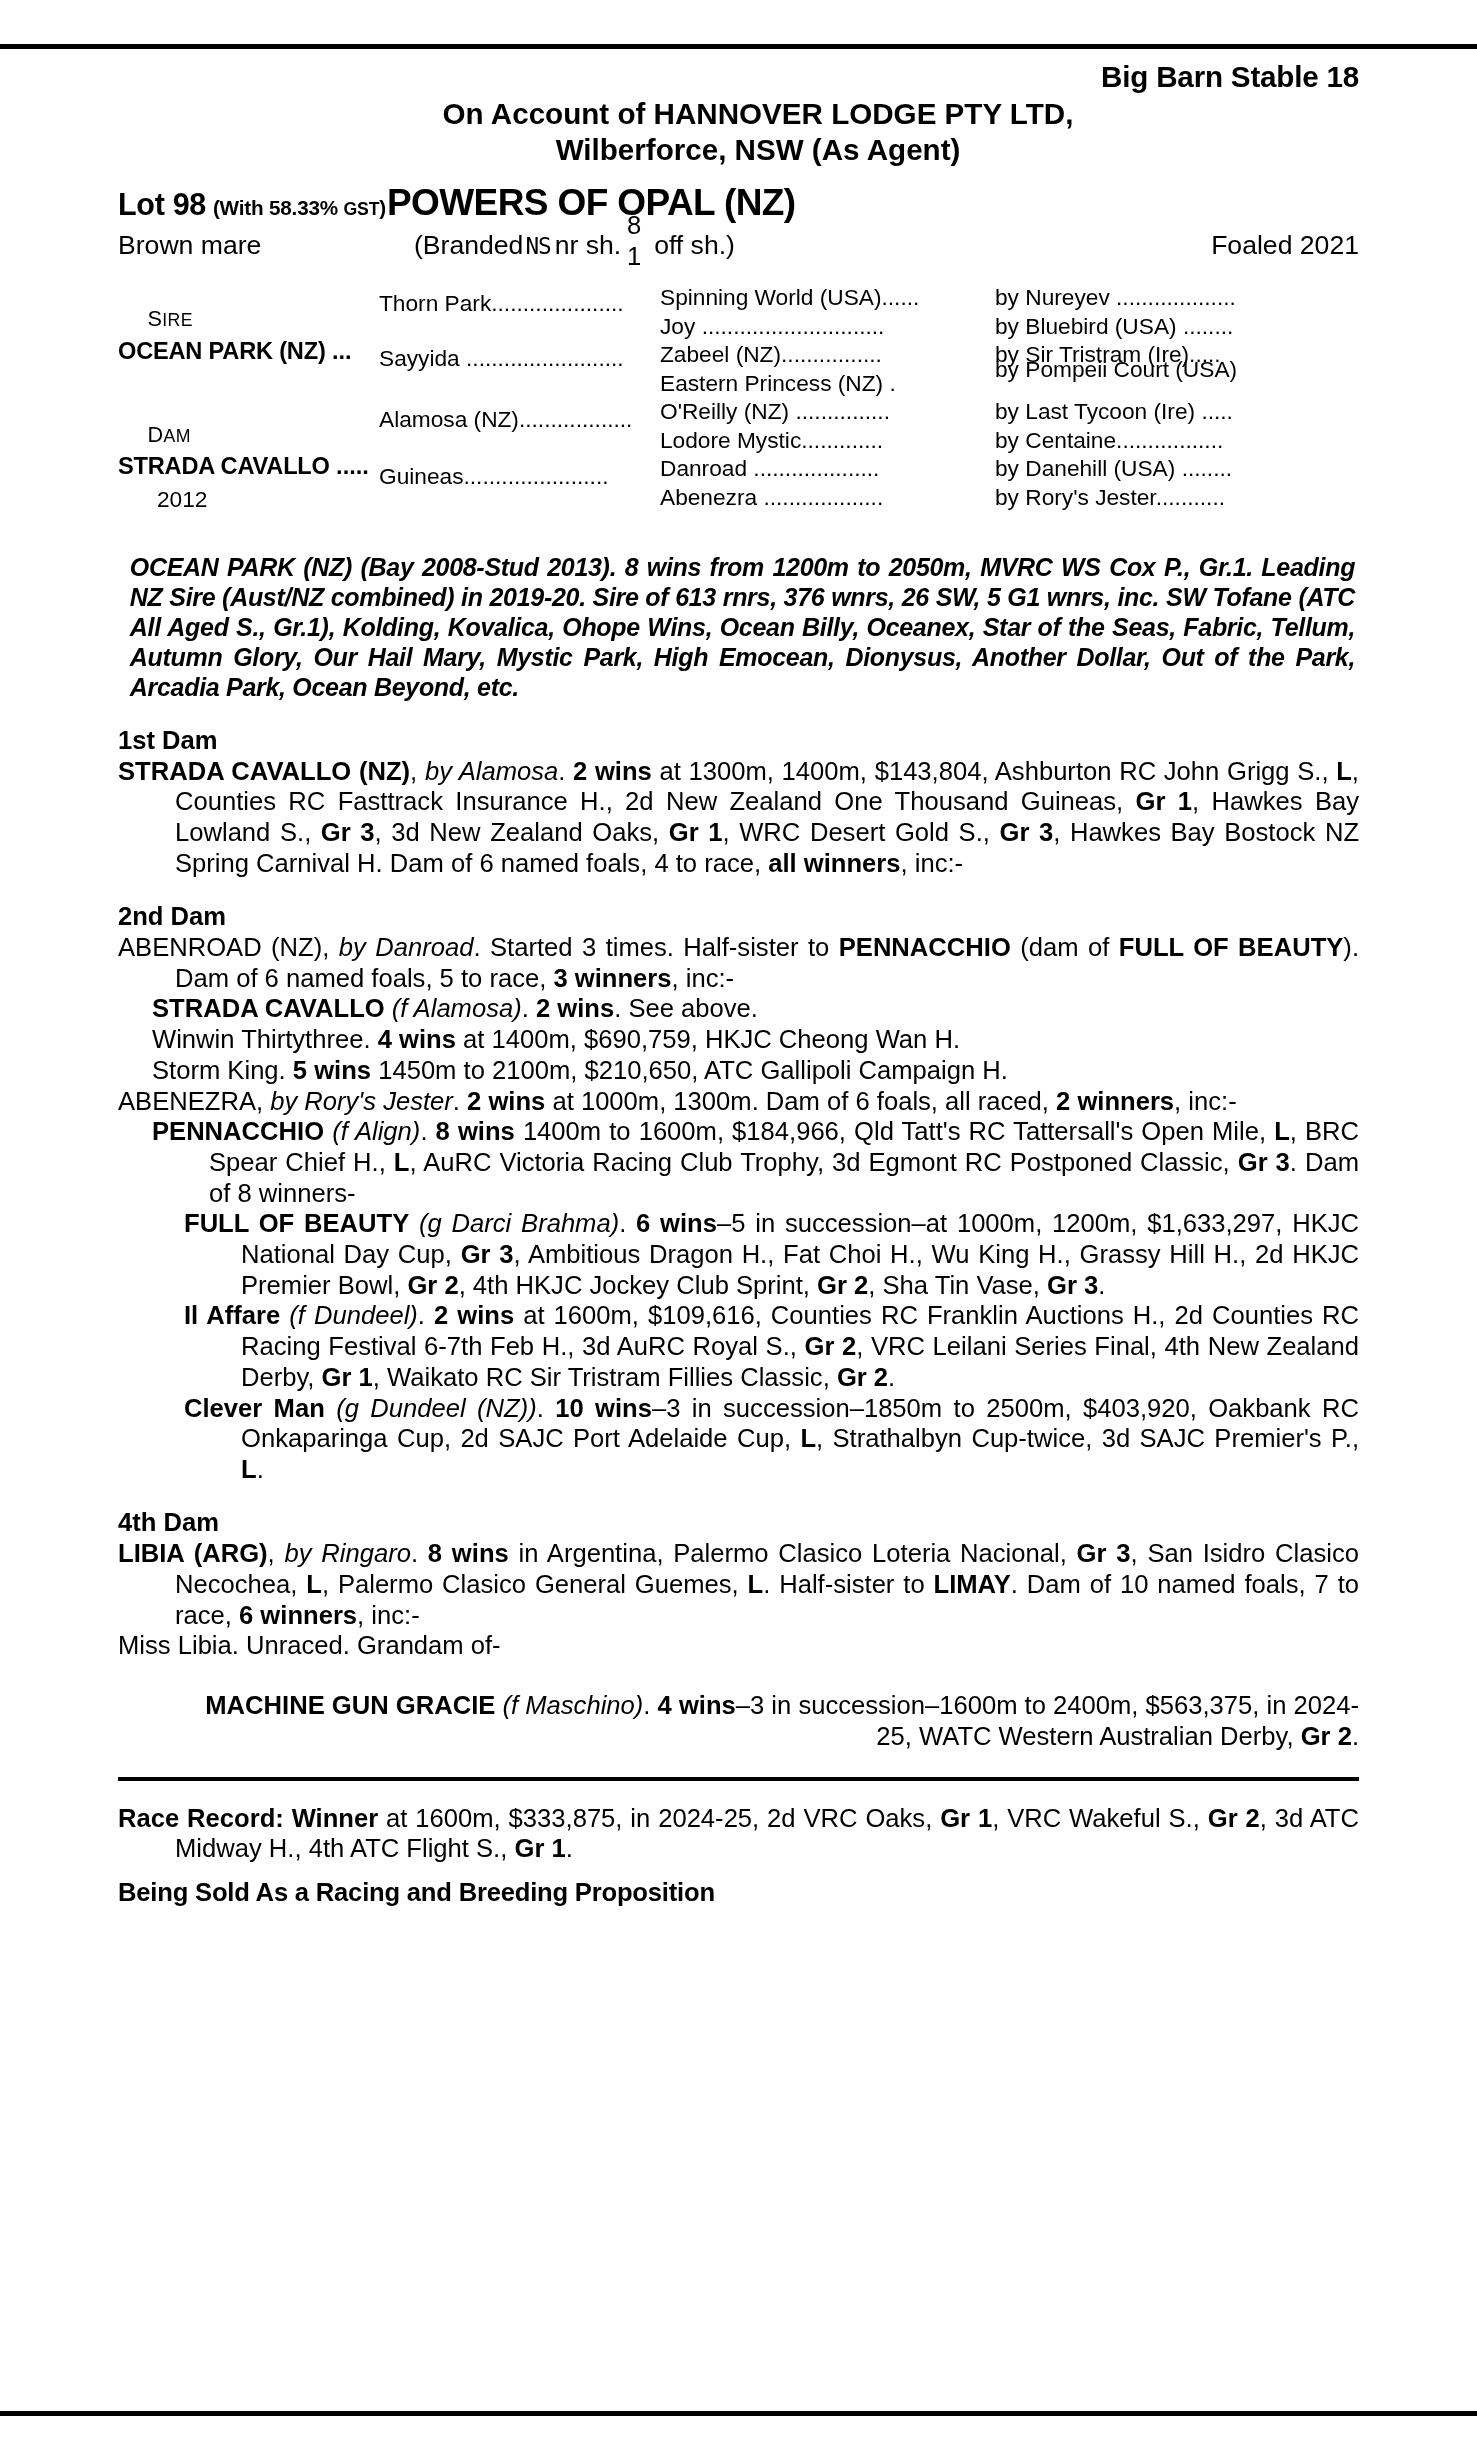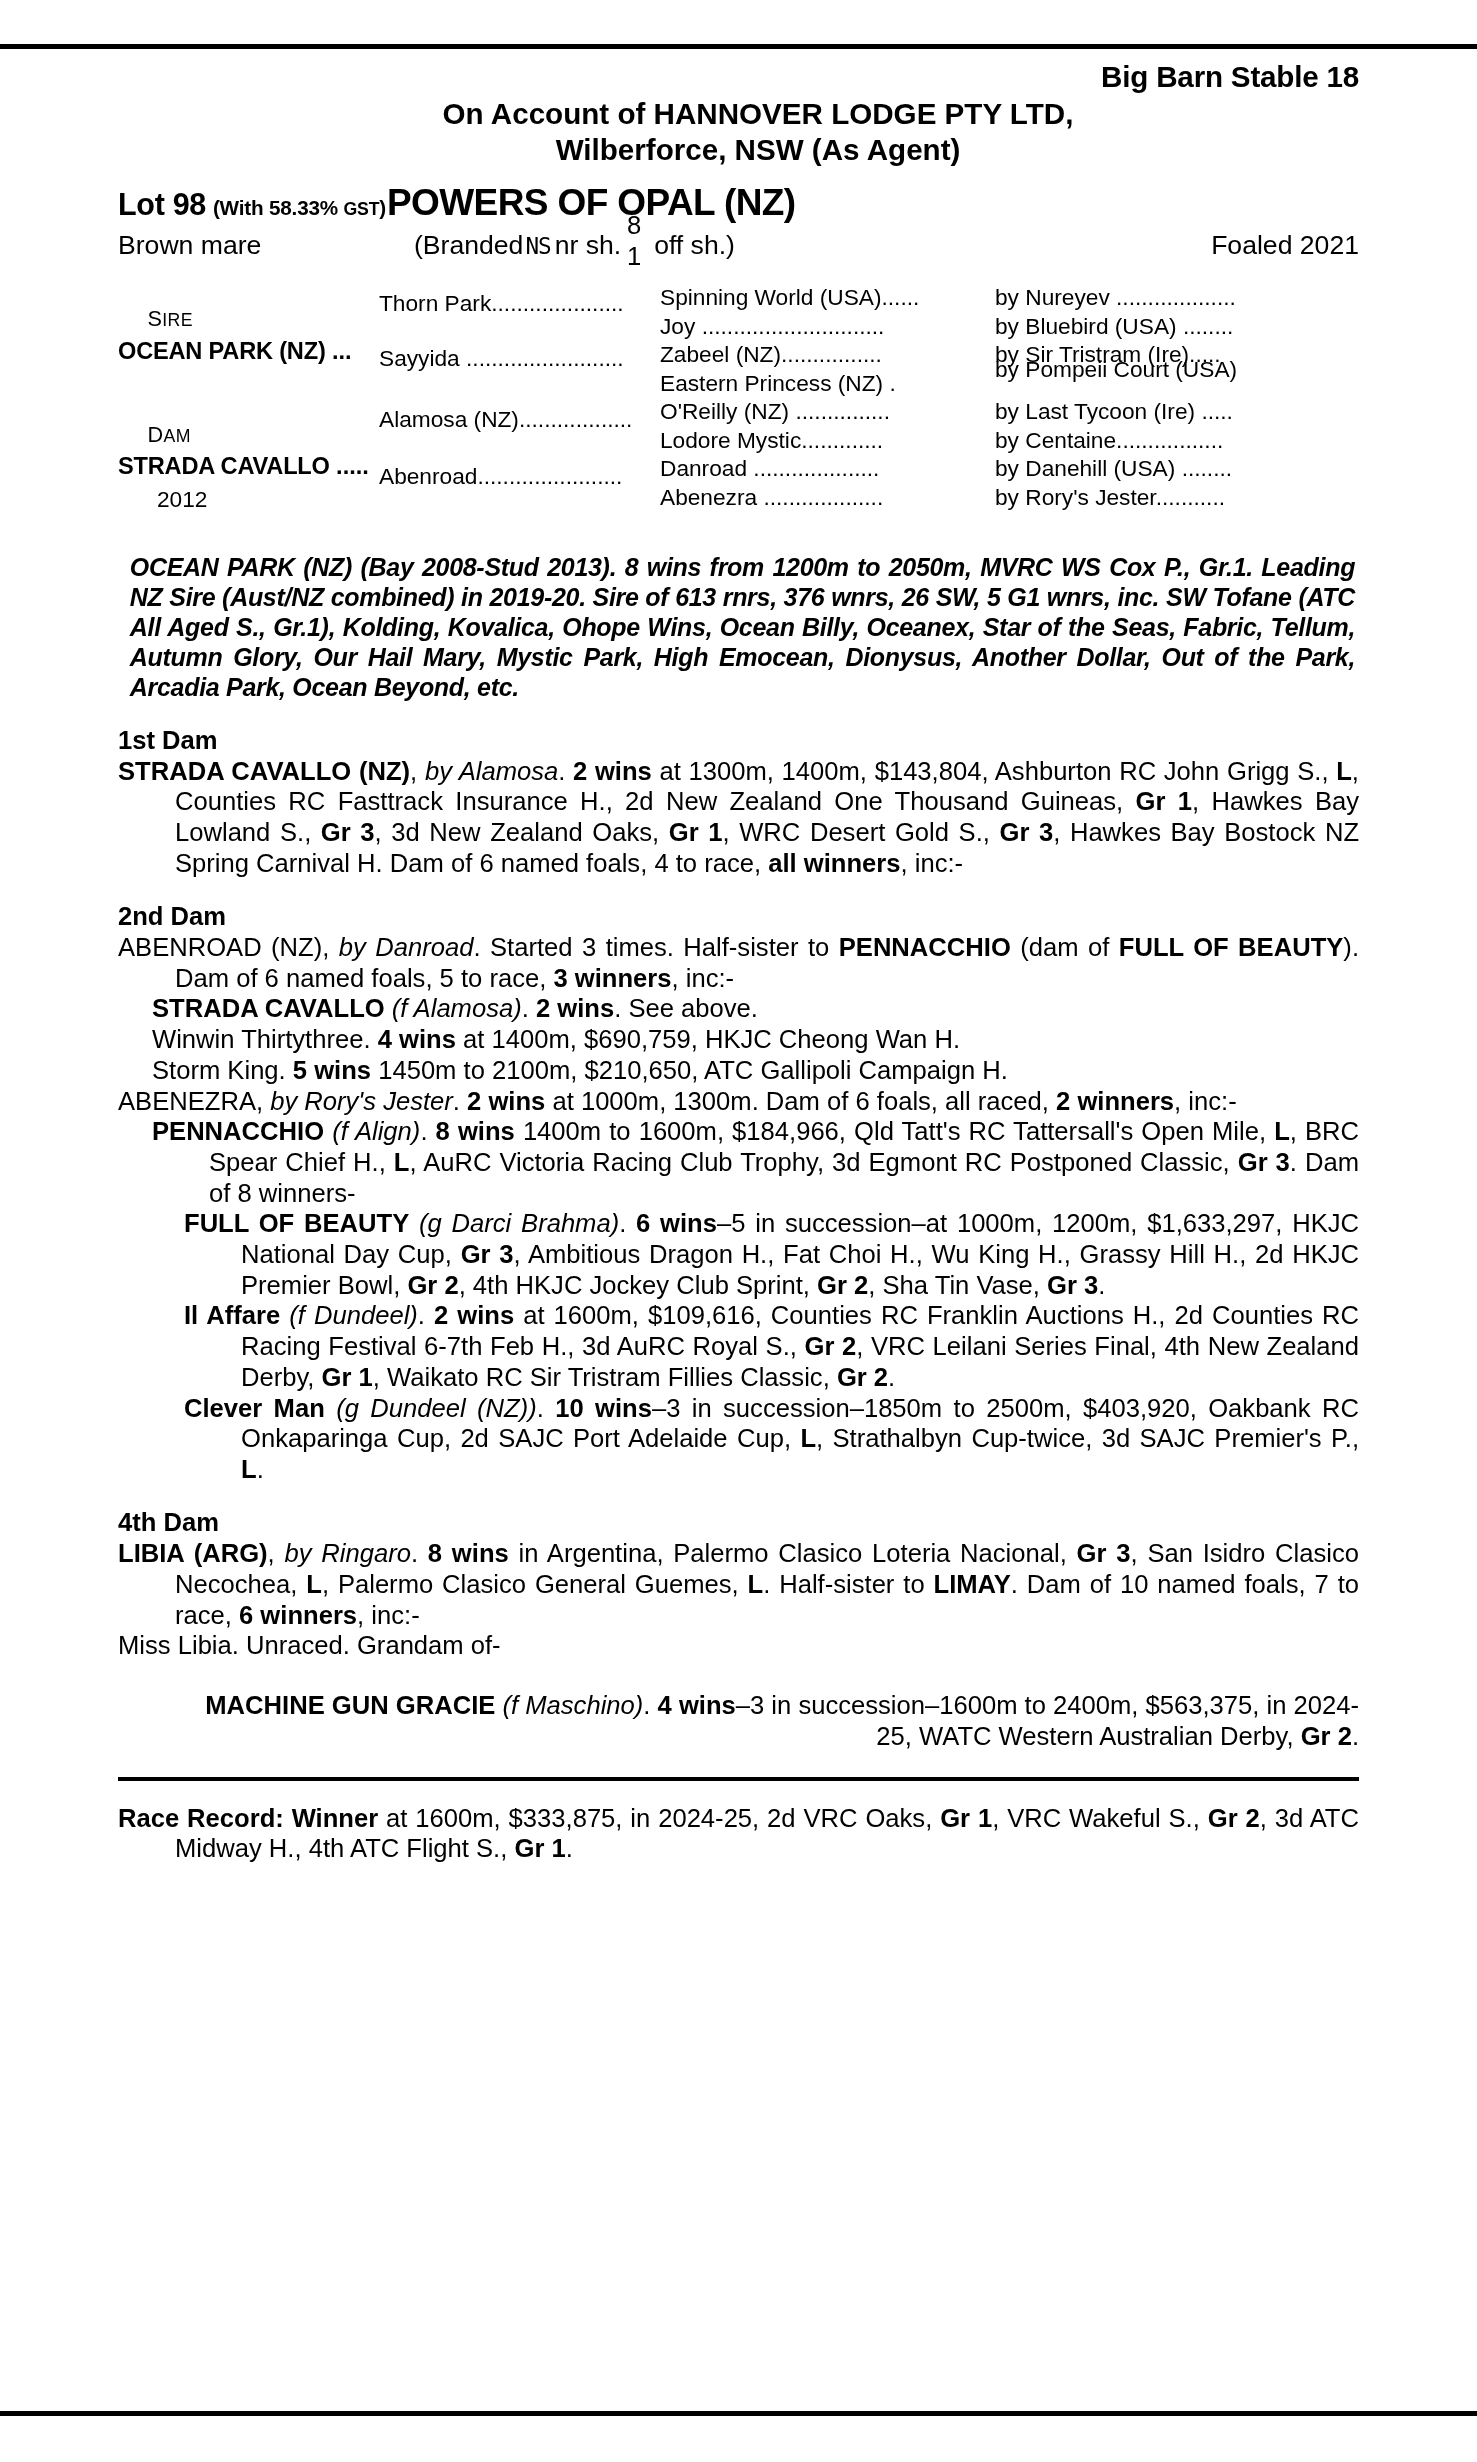--- a/index.html
+++ b/index.html
@@ -280,21 +280,21 @@
         <div class="ped-abs parent-name" style="top:54px; left:0px;"><span>OCEAN PARK (NZ)</span> <span class="dots">...</span></div>
         <div class="ped-abs dam-label" style="top:138px; left:29.6px;"><span>D</span><span class="sc">AM</span></div>
         <div class="ped-abs parent-name" style="top:169px; left:0px;"><span>STRADA CAVALLO</span> <span class="dots">.....</span></div>
         <div class="ped-abs ped-year" style="top:202px; left:39px;">2012</div>
       </div>
 
       <div class="ped-col2">
         <div class="ped-abs" style="top:5.9px;"><span>Thorn Park</span><span class="dots">.....................</span></div>
         <div class="ped-abs" style="top:61px;"><span>Sayyida</span> <span class="dots">.........................</span></div>
         <div class="ped-abs" style="top:122px;"><span>Alamosa (NZ)</span><span class="dots">..................</span></div>
-        <div class="ped-abs" style="top:179px;"><span>Abenroad</span><span class="dots">.......................</span></div>
+        <div class="ped-abs" style="top:179px;"><span>Guineas</span><span class="dots">.......................</span></div>
       </div>
 
       <div class="ped-col3">
         <div class="ped-abs" style="top:0px;"><span>Spinning World (USA)</span><span class="dots">......</span></div>
         <div class="ped-abs" style="top:28.6px;"><span>Joy</span> <span class="dots">.............................</span></div>
         <div class="ped-abs" style="top:57px;"><span>Zabeel (NZ)</span><span class="dots">................</span></div>
         <div class="ped-abs" style="top:86px;"><span>Eastern Princess (NZ)</span><span class="dots"> .</span></div>
         <div class="ped-abs" style="top:114px;"><span>O'Reilly (NZ)</span> <span class="dots">...............</span></div>
         <div class="ped-abs" style="top:143px;"><span>Lodore Mystic</span><span class="dots">.............</span></div>
         <div class="ped-abs" style="top:171px;"><span>Danroad</span> <span class="dots">....................</span></div>
@@ -330,16 +330,17 @@
         <p class="entry lvl2"><b class="first">Clever Man</b><span> </span><i>(g Dundeel (NZ))</i><span>. </span><b>10 wins</b><span>–3 in succession–1850m to 2500m, $403,920, Oakbank RC Onkaparinga Cup, 2d SAJC Port Adelaide Cup, </span><b>L</b><span>, Strathalbyn Cup-twice, 3d SAJC Premier's P., </span><b>L</b><span>.</span></p>
         <div class="dam-head">4th Dam</div>
         <p class="entry lvl0"><b class="first">LIBIA (ARG)</b><span>, </span><i>by Ringaro</i><span>. </span><b>8 wins</b><span> in Argentina, Palermo Clasico Loteria Nacional, </span><b>Gr 3</b><span>, San Isidro Clasico Necochea, </span><b>L</b><span>, Palermo Clasico General Guemes, </span><b>L</b><span>. Half-sister to </span><b>LIMAY</b><span>. Dam of 10 named foals, 7 to race, </span><b>6 winners</b><span>, inc:-</span></p>
         <p class="entry lvl0"><span class="first">Miss Libia. Unraced. Grandam of-</span></p>
         <p class="entry lvl2"><b class="first">MACHINE GUN GRACIE</b><span> </span><i>(f Maschino)</i><span>. </span><b>4 wins</b><span>–3 in succession–1600m to 2400m, $563,375, in 2024-25, WATC Western Australian Derby, </span><b>Gr 2</b><span>.</span></p>
       </div>
 
     <div class="mid-rule"></div>
 
     <p class="race-record" id="race-record"><b class="first">Race Record: Winner</b><span> at 1600m, $333,875, in 2024-25, 2d VRC Oaks, </span><b>Gr 1</b><span>, VRC Wakeful S., </span><b>Gr 2</b><span>, 3d ATC Midway H., 4th ATC Flight S., </span><b>Gr 1</b><span>.</span></p>
+    <div class="being-sold">Being Sold As a Racing and Breeding Proposition</div>
 
   </div>
 </div>
 
 
 </body></html>

